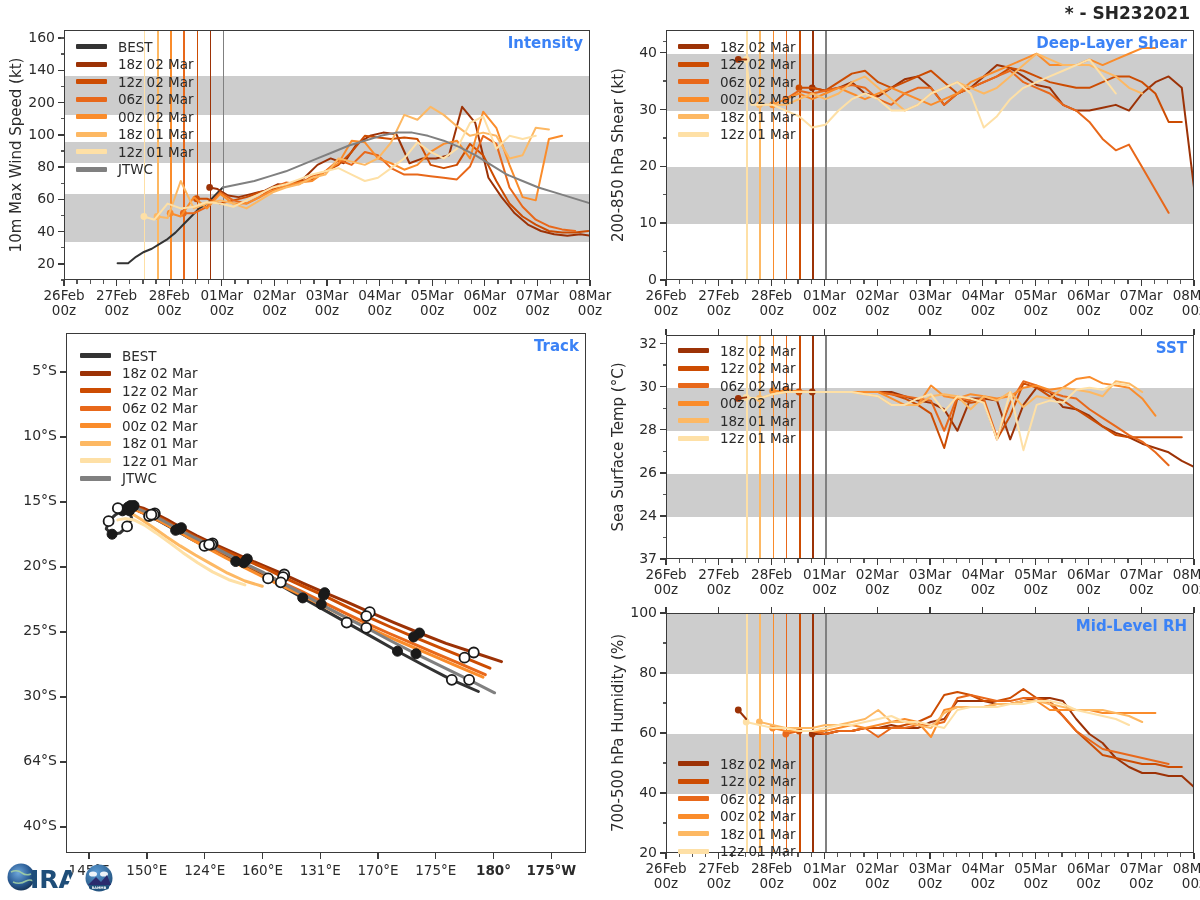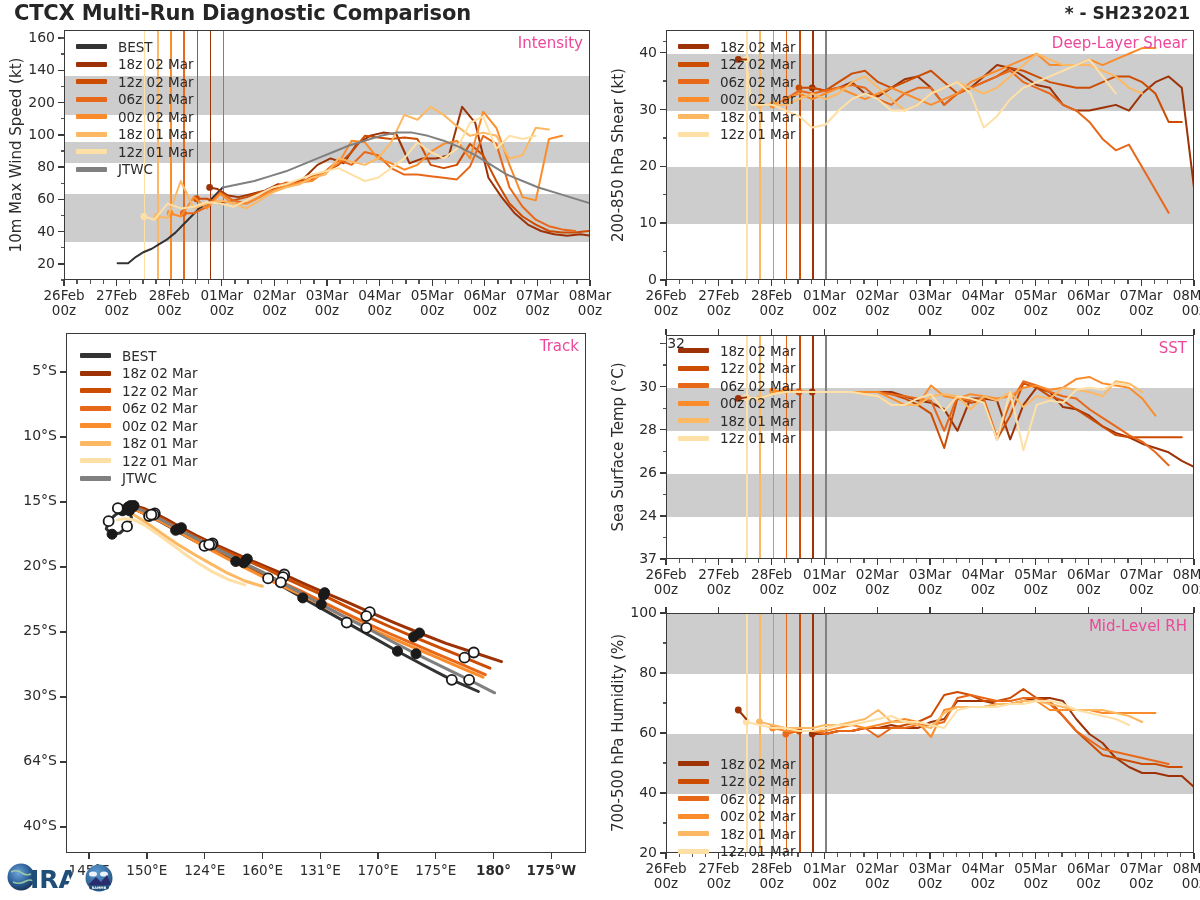--- a/index.html
+++ b/index.html
@@ -23,21 +23,21 @@
     position:absolute;right:10px;top:3px;
     font-size:17px;font-weight:bold;color:#262626;white-space:nowrap;
   }
 
   
   .panel{position:absolute;}
   .plotbox{position:absolute;box-sizing:border-box;border:1.2px solid #3a3a3a;background:#ffffff;overflow:hidden;}
   .band{position:absolute;left:0;right:0;background:#cdcdcd;}
   .vline{position:absolute;top:0;bottom:0;width:1.5px;}
   .panel-label{
-    position:absolute;font-size:15px;font-weight:normal;color:#ec4899;
+    position:absolute;font-size:15px;font-weight:bold;color:#3b82f6;
     right:6px;top:3px;white-space:nowrap;
   }
   .ylabel{
     position:absolute;
     font-size:15px;color:#2b2b2b;
     transform-origin:center center;
     white-space:nowrap;
   }
   .ytick{
     position:absolute;right:0;font-size:14px;color:#2b2b2b;
@@ -66,21 +66,20 @@
   .borderline{fill:none;stroke:#ffffff;stroke-width:1.2;}
 
   
   #cira-logo{position:absolute;left:4px;top:855px;width:120px;height:44px;}
 </style>
 </head>
 <body>
 
 <div class="root">
 
-  <div id="main-title">CTCX Multi-Run Diagnostic Comparison</div>
   <div id="storm-id">* - SH232021</div>
 
   <div class="panel" id="panel-intensity" style="left: 0px; top: 22px; width: 596px; height: 295px;">
       <div class="plotbox" style="left: 64px; top: 8px; width: 526px; height: 250px;">
         <div class="band" style="top: 162.903px; height: 48.3871px;"></div>
         <div class="band" style="top: 111.29px; height: 20.9677px;"></div>
         <div class="band" style="top: 45.1613px; height: 38.7097px;"></div>
         <div class="vline" style="left: 78.9px; background: rgb(254, 224, 166);"></div>
         <div class="vline" style="left: 92.05px; background: rgb(253, 184, 99);"></div>
         <div class="vline" style="left: 105.2px; background: rgb(250, 140, 43);"></div>
@@ -527,21 +526,21 @@
       <div class="ytick" style="right: 543px; top: 224px;">37</div>
       <div class="ytickmark" style="left: 56px; top: 231.3px; width: 6px;"></div>
       <div class="ytick" style="right: 543px; top: 180.923px;">24</div>
       <div class="ytickmark" style="left: 56px; top: 188.223px; width: 6px;"></div>
       <div class="ytick" style="right: 543px; top: 137.846px;">26</div>
       <div class="ytickmark" style="left: 56px; top: 145.146px; width: 6px;"></div>
       <div class="ytick" style="right: 543px; top: 94.7692px;">28</div>
       <div class="ytickmark" style="left: 56px; top: 102.069px; width: 6px;"></div>
       <div class="ytick" style="right: 543px; top: 51.6923px;">30</div>
       <div class="ytickmark" style="left: 56px; top: 58.9923px; width: 6px;"></div>
-      <div class="ytick" style="right: 515px; top: 8.61538px;">32</div>
+      <div class="ytick" style="right: 543px; top: 8.61538px;">32</div>
       <div class="ytickmark" style="left: 56px; top: 15.9154px; width: 6px;"></div>
       <div class="ytickmark minor" style="left: 58.5px; top: 209.762px; width: 3.5px;"></div>
       <div class="ytickmark minor" style="left: 58.5px; top: 166.685px; width: 3.5px;"></div>
       <div class="ytickmark minor" style="left: 58.5px; top: 123.608px; width: 3.5px;"></div>
       <div class="ytickmark minor" style="left: 58.5px; top: 80.5308px; width: 3.5px;"></div>
       <div class="ytickmark minor" style="left: 58.5px; top: 37.4538px; width: 3.5px;"></div>
       <div class="ytickmark minor" style="left: 58.5px; top: 15.9154px; width: 3.5px;"></div>
       <div class="ylabel" style="left: 14px; top: 120px; transform: translate(-50%, -50%) rotate(-90deg);">Sea Surface Temp (°C)</div>
       <div class="xtickmark" style="left: 61.3px; top: 232px; height: 6px;"></div>
       <div class="xtick" style="left: 28px; top: 240px; width: 68px;"><span>26Feb</span><span class="d2">00z</span></div>

